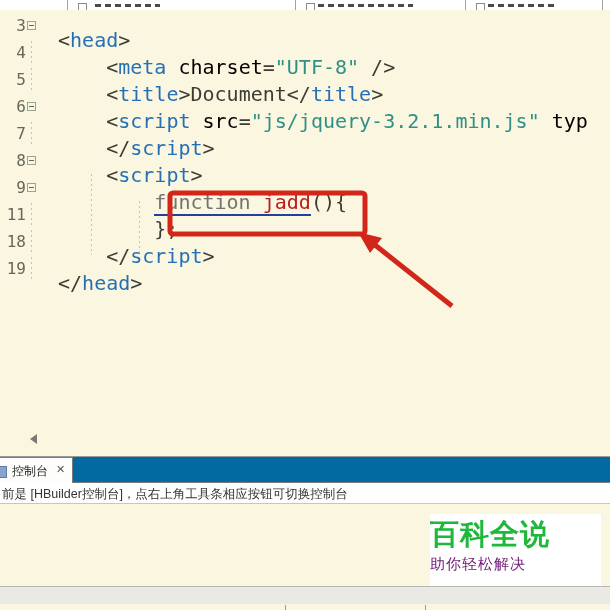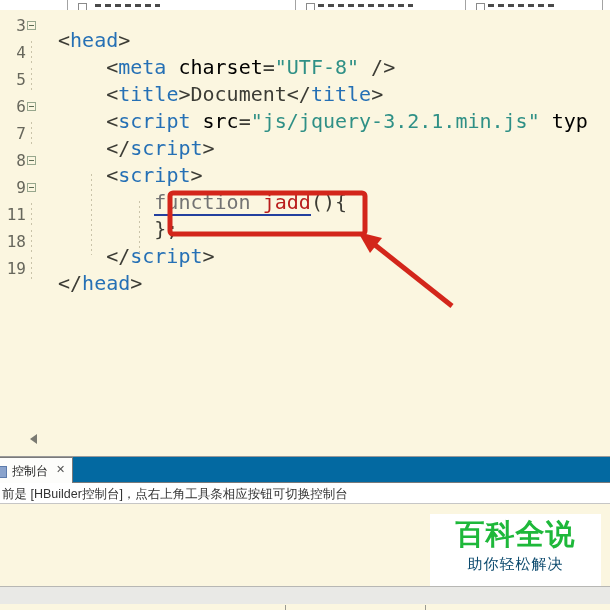--- a/index.html
+++ b/index.html
@@ -37,23 +37,23 @@
   #panel-border{position:absolute;left:0;top:456px;width:610px;height:1px;background:#9a9a9a;}
   #tabrow{position:absolute;left:0;top:457px;width:610px;height:26px;background:#0369a1;border-bottom:1px solid #7a7a7a;box-sizing:border-box;}
   #console-tab{position:absolute;left:0;top:0;width:73px;height:26px;background:#fdfdfb;border-right:1px solid #7a7a7a;border-top:1px solid #7a7a7a;box-sizing:border-box;}
   #console-tab-iconfrag{position:absolute;left:0;top:8px;width:6px;height:10px;background:#8aa3cc;border:1px solid #5c7bab;border-left:none;}
   #console-tab-label{position:absolute;left:12px;top:5px;font-size:12px;color:#222;}
   #console-tab-close{position:absolute;left:56px;top:5px;font-size:11px;color:#555;cursor:pointer;}
   #msgrow{position:absolute;left:0;top:483px;width:610px;height:21px;background:#ffffff;border-bottom:1px solid #c6c6c6;box-sizing:border-box;}
   #console-message{position:absolute;left:2px;top:3px;font-size:12.5px;color:#333;white-space:nowrap;}
 
   
-  #watermark{position:absolute;left:430px;top:514px;width:171px;height:72px;background:#ffffff;text-align:center;}
+  #watermark{position:absolute;left:430px;top:514px;width:171px;height:72px;background:#ffffff;text-align:left;}
   #wm-title{font-weight:bold;font-size:29px;line-height:40px;letter-spacing:1px;color:#1eb83a;font-family:"Liberation Sans",sans-serif;}
-  #wm-sub{font-size:15px;line-height:20px;color:#0c4a6e;letter-spacing:1px;}
+  #wm-sub{font-size:15px;line-height:20px;color:#701a75;letter-spacing:1px;}
 
   
   #graybar{position:absolute;left:0;top:586px;width:610px;height:18px;background:#e9e9e6;border-top:1px solid #b7b7b4;box-sizing:border-box;}
   #bottomcream{position:absolute;left:0;top:604px;width:610px;height:6px;background:#FBF6E0;}
   .btick{position:absolute;top:1px;width:1px;height:5px;background:#9a9a92;}
 </style>
 </head>
 <body>
 <div id="stage">
 

